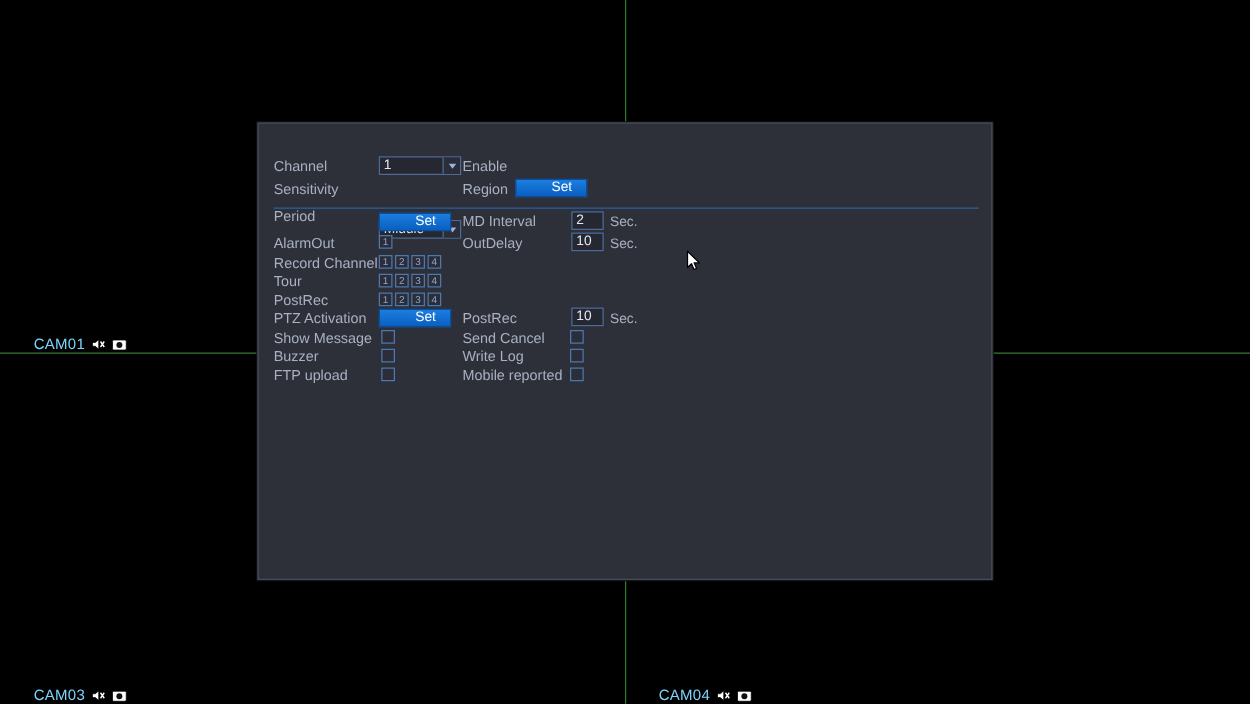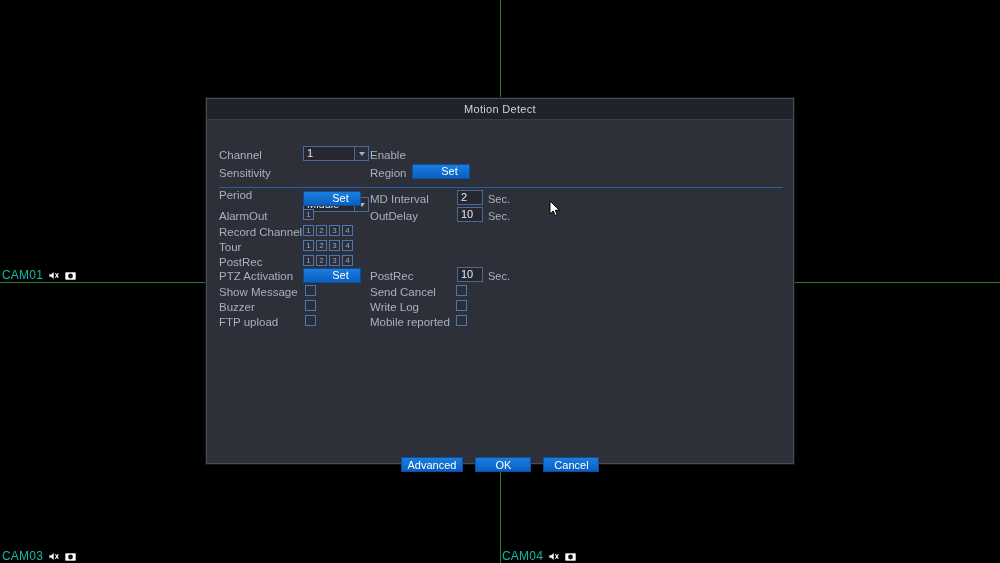--- a/index.html
+++ b/index.html
@@ -32,29 +32,30 @@
     left: 500px; top: 0;
     width: 1px; height: 563px;
   }
   .grid-line.h {
     left: 0; top: 282px;
     width: 1000px; height: 1px;
   }
 
   .cam-label {
     position: absolute;
-    color: #14b8a6;
+    color: #7dd3fc;
     font-size: 12px;
     line-height: 14px;
     letter-spacing: .2px;
     white-space: nowrap;
     display: flex;
     align-items: center;
     gap: 4px;
     text-shadow: 0 0 2px #000, 1px 1px 0 #000;
+    margin-left: 25px;
   }
   .cam-name { display:inline-block; }
   .cam-icon { display:inline-block; width:13px; height:13px; }
   .cam-icon svg { display:block; }
 
   #cam01-label { left: 2px; top: 268px; }
   #cam03-label { left: 2px; top: 549px; }
   #cam04-label { left: 502px; top: 549px; }
 
   
@@ -308,23 +309,20 @@
       <svg viewBox="0 0 13 13" width="13" height="13">
           <rect x="1" y="3" width="11" height="8" rx="1" fill="#ffffff" stroke="#000" stroke-width=".6"></rect>
           <circle cx="6.5" cy="7" r="2.4" fill="#111"></circle>
         </svg>
     </span>
   </div>
 </div>
 
 <div id="motion-detect-dialog">
 
-  <div id="dialog-titlebar">
-    <span id="dialog-title">Motion Detect</span>
-  </div>
 
   <div id="dialog-body">
 
     
     <div class="abs lbl" style="left:12px; top:28px;">Channel</div>
     <div class="abs sel" style="left:96px; top:26px;">
       <span class="sel-text">1</span>
       <span class="sel-arrow">
           <i></i>
         </span>
@@ -408,25 +406,20 @@
     <div class="abs lbl" style="left:163px; top:180px;">Write Log</div>
     <div class="abs cbx" style="left:249px; top:180px;"></div>
 
     
     <div class="abs lbl" style="left:12px; top:195px;">FTP upload</div>
     <div class="abs cbx" style="left:98px; top:195px;"></div>
     <div class="abs lbl" style="left:163px; top:195px;">Mobile reported</div>
     <div class="abs cbx" style="left:249px; top:195px;"></div>
 
     
-    <div id="dialog-footer">
-      <div class="btn-blue btn-footer">Advanced</div>
-      <div class="btn-blue btn-footer">OK</div>
-      <div class="btn-blue btn-footer">Cancel</div>
-    </div>
 
   </div>
 </div>
 
 <div id="mouse-cursor">
   <svg viewBox="0 0 12 18" width="12" height="18">
     <path d="M1 1 L1 14 L4.2 11 L6.2 15.6 L8.2 14.7 L6.3 10.3 L10.5 10.3 Z" fill="#ffffff" stroke="#000000" stroke-width="1" stroke-linejoin="round"></path>
   </svg>
 </div>
 

